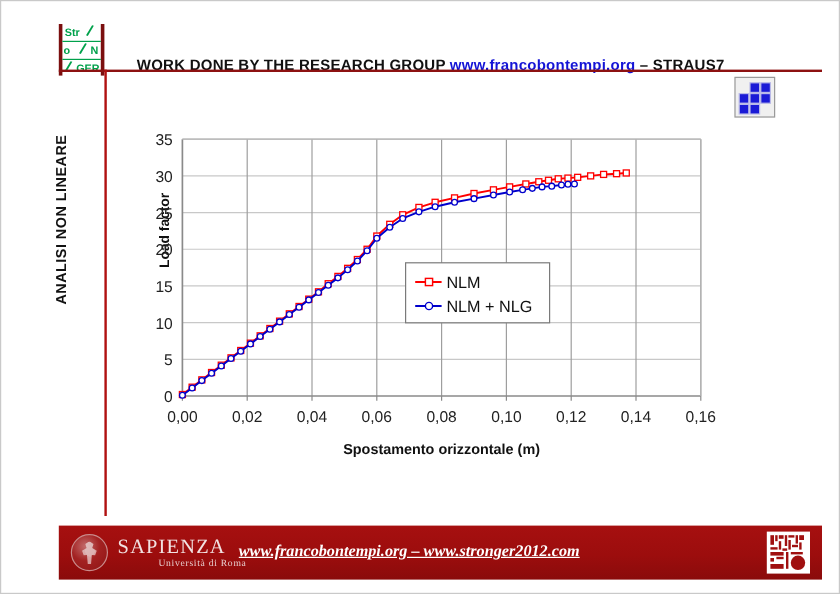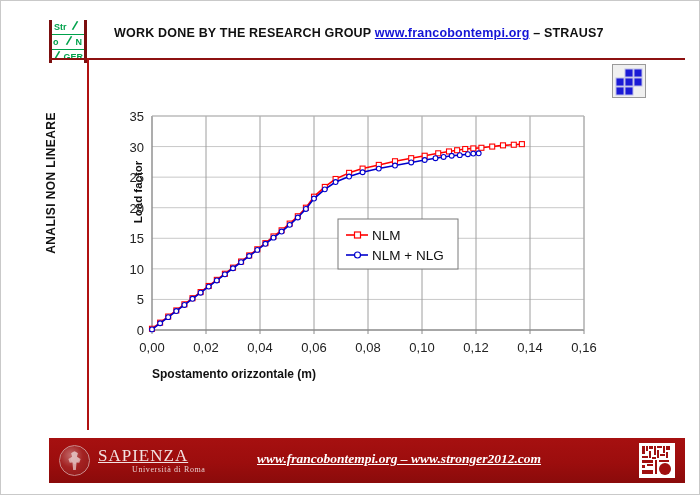--- a/index.html
+++ b/index.html
@@ -45,21 +45,21 @@
   .sl-a{text-align:left;padding-left:2px;}
   .sl-b{text-align:left;padding-left:1px;}
   .sl-c{text-align:right;padding-right:1px;}
   .sl-slash{
     position:absolute;right:7px;top:-1px;
     transform:rotate(20deg);
     color:#00a14b;font-size:13px;line-height:14px;
   }
 
   .header-title{
-    position:absolute;left:113px;top:25px;
+    position:absolute;left:113px;top:46px;
     font-size:12.5px;font-weight:bold;color:#111;
     letter-spacing:.2px;white-space:nowrap;
   }
   .header-link{
     color:#1414d6;text-decoration:underline;font-weight:bold;
   }
   .header-rule{
     position:absolute;left:48px;top:57px;width:636px;height:2px;
     background:#8d1111;
   }
@@ -104,20 +104,21 @@
     position:absolute;
     left:72px;top:185px;
     width:130px;
     transform:rotate(-90deg);transform-origin:center center;
     text-align:center;
     font-size:11.5px;font-weight:bold;color:#111;
     white-space:nowrap;
   }
   .xlabel{
     position:absolute;left:151px;top:366px;width:432px;
+    text-align:center;
     font-size:12px;font-weight:bold;color:#111;
   }
 
   
   .footer{
     position:absolute;left:48px;top:437px;width:636px;height:45px;
     background:#9e0d0d;
     background:linear-gradient(180deg,#a61010 0%,#9c0d0d 55%,#8a0b0b 100%);
   }
   .sap-seal{
@@ -133,31 +134,31 @@
     background:
       radial-gradient(ellipse at 50% 22%, #e6c9c9 0 38%, rgba(0,0,0,0) 40%),
       linear-gradient(180deg, rgba(230,200,200,.9) 0 100%);
     clip-path:polygon(50% 0%,70% 12%,64% 30%,86% 42%,78% 62%,62% 60%,58% 100%,42% 100%,38% 60%,22% 62%,14% 42%,36% 30%,30% 12%);
     opacity:.85;
   }
   .sap-name{
     position:absolute;left:49px;top:9px;
     color:#f2e2e2;
     font-family:"Liberation Serif", serif;
-    font-size:17px;letter-spacing:1px;line-height:18px;text-decoration:underline;
+    font-size:17px;letter-spacing:1px;line-height:18px;
   }
   .sap-sub{
     position:absolute;left:50px;top:27px;
     color:#e8cfcf;
     font-family:"Liberation Serif", serif;
     font-size:8px;letter-spacing:.6px;margin-left:33px;
   }
   .footer-link{
     position:absolute;left:150px;top:13px;width:400px;
-    text-align:center;
+    text-align:left;
     color:#ffffff;
     font-family:"Liberation Serif", serif;
     font-style:italic;font-weight:bold;font-size:13.5px;
     text-decoration:underline;
     white-space:nowrap;
   }
   .fbo-logo{
     position:absolute;right:10px;top:5px;width:36px;height:35px;
     background:#ffffff;padding:2px;box-sizing:border-box;
   }

